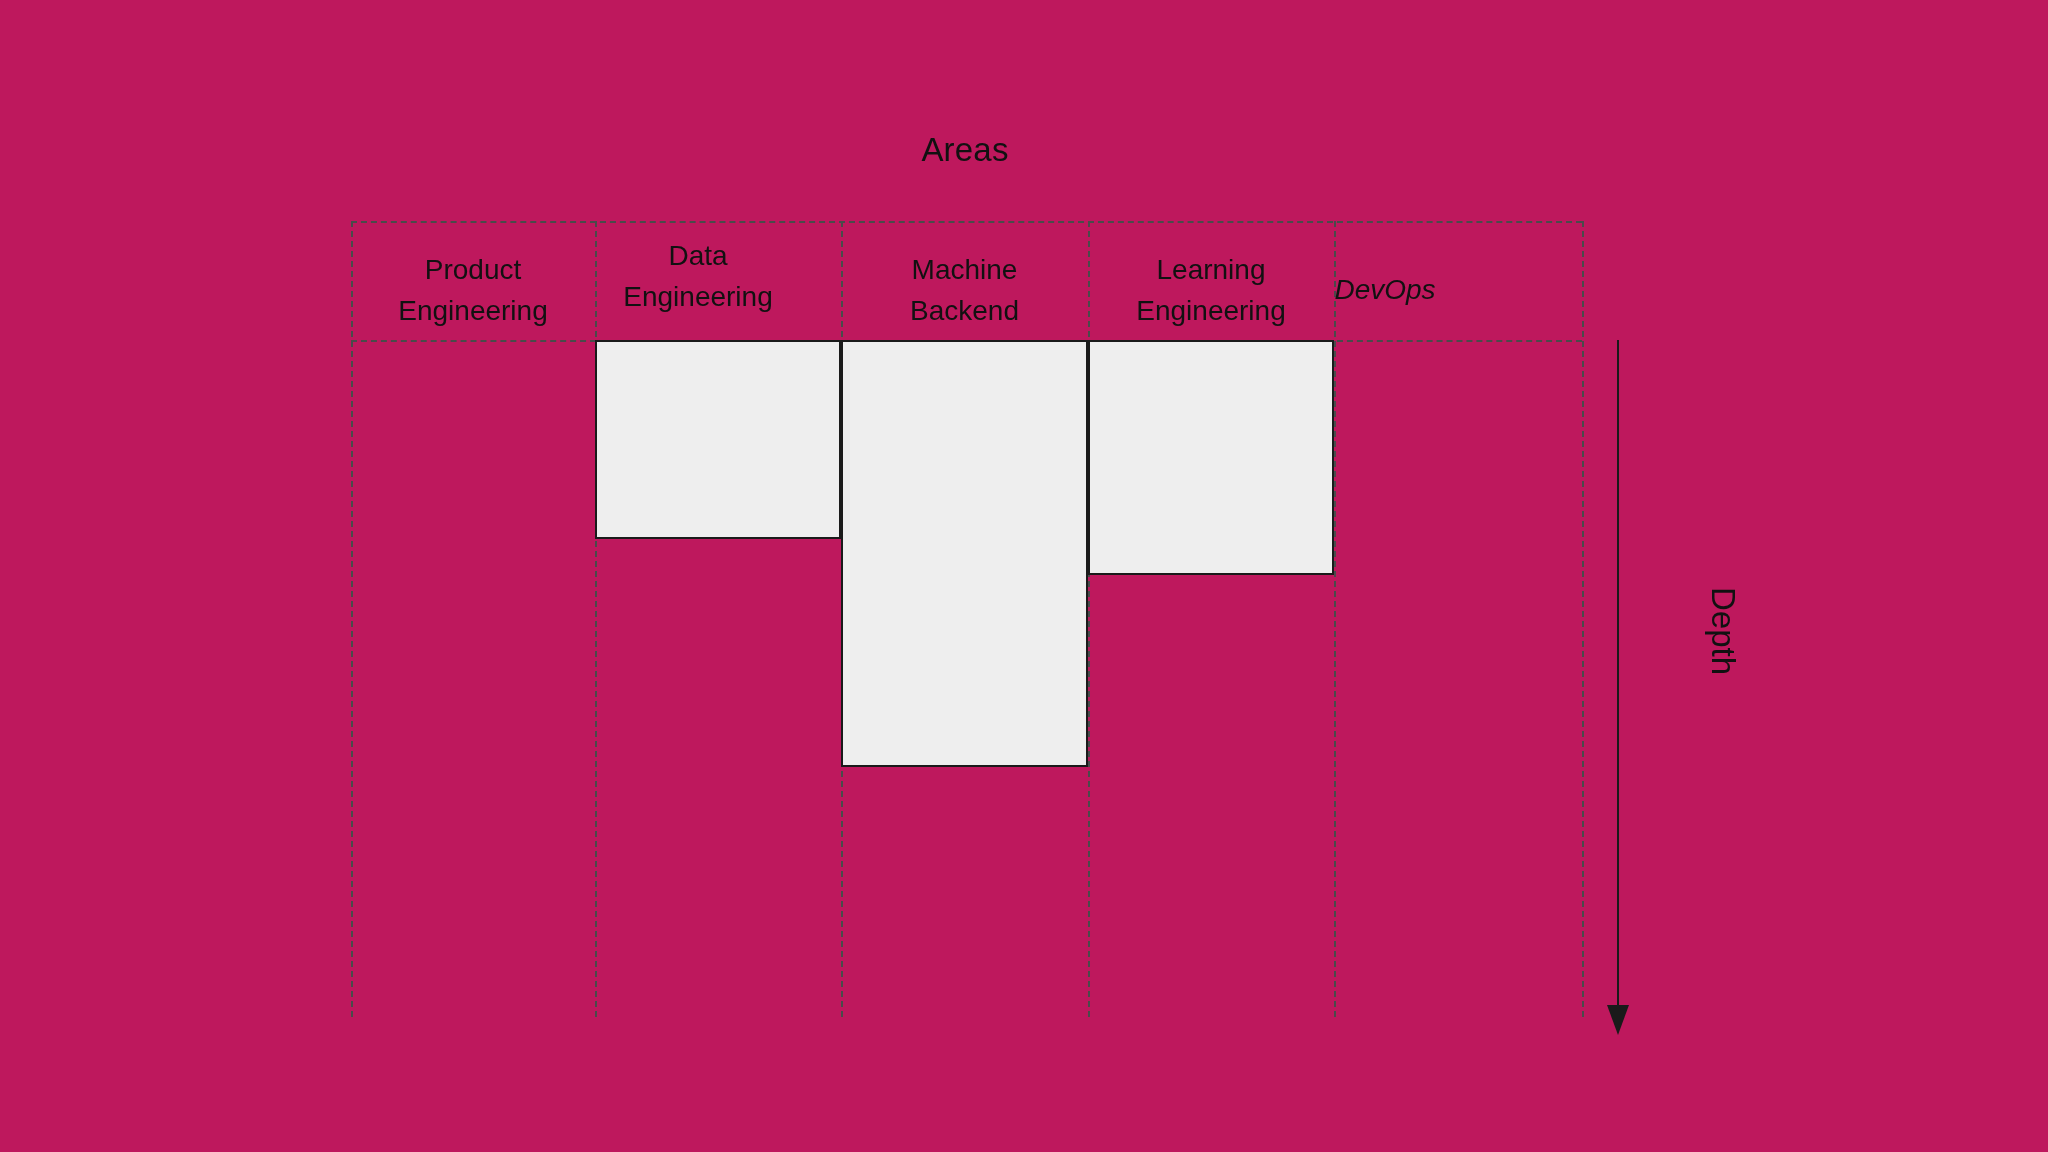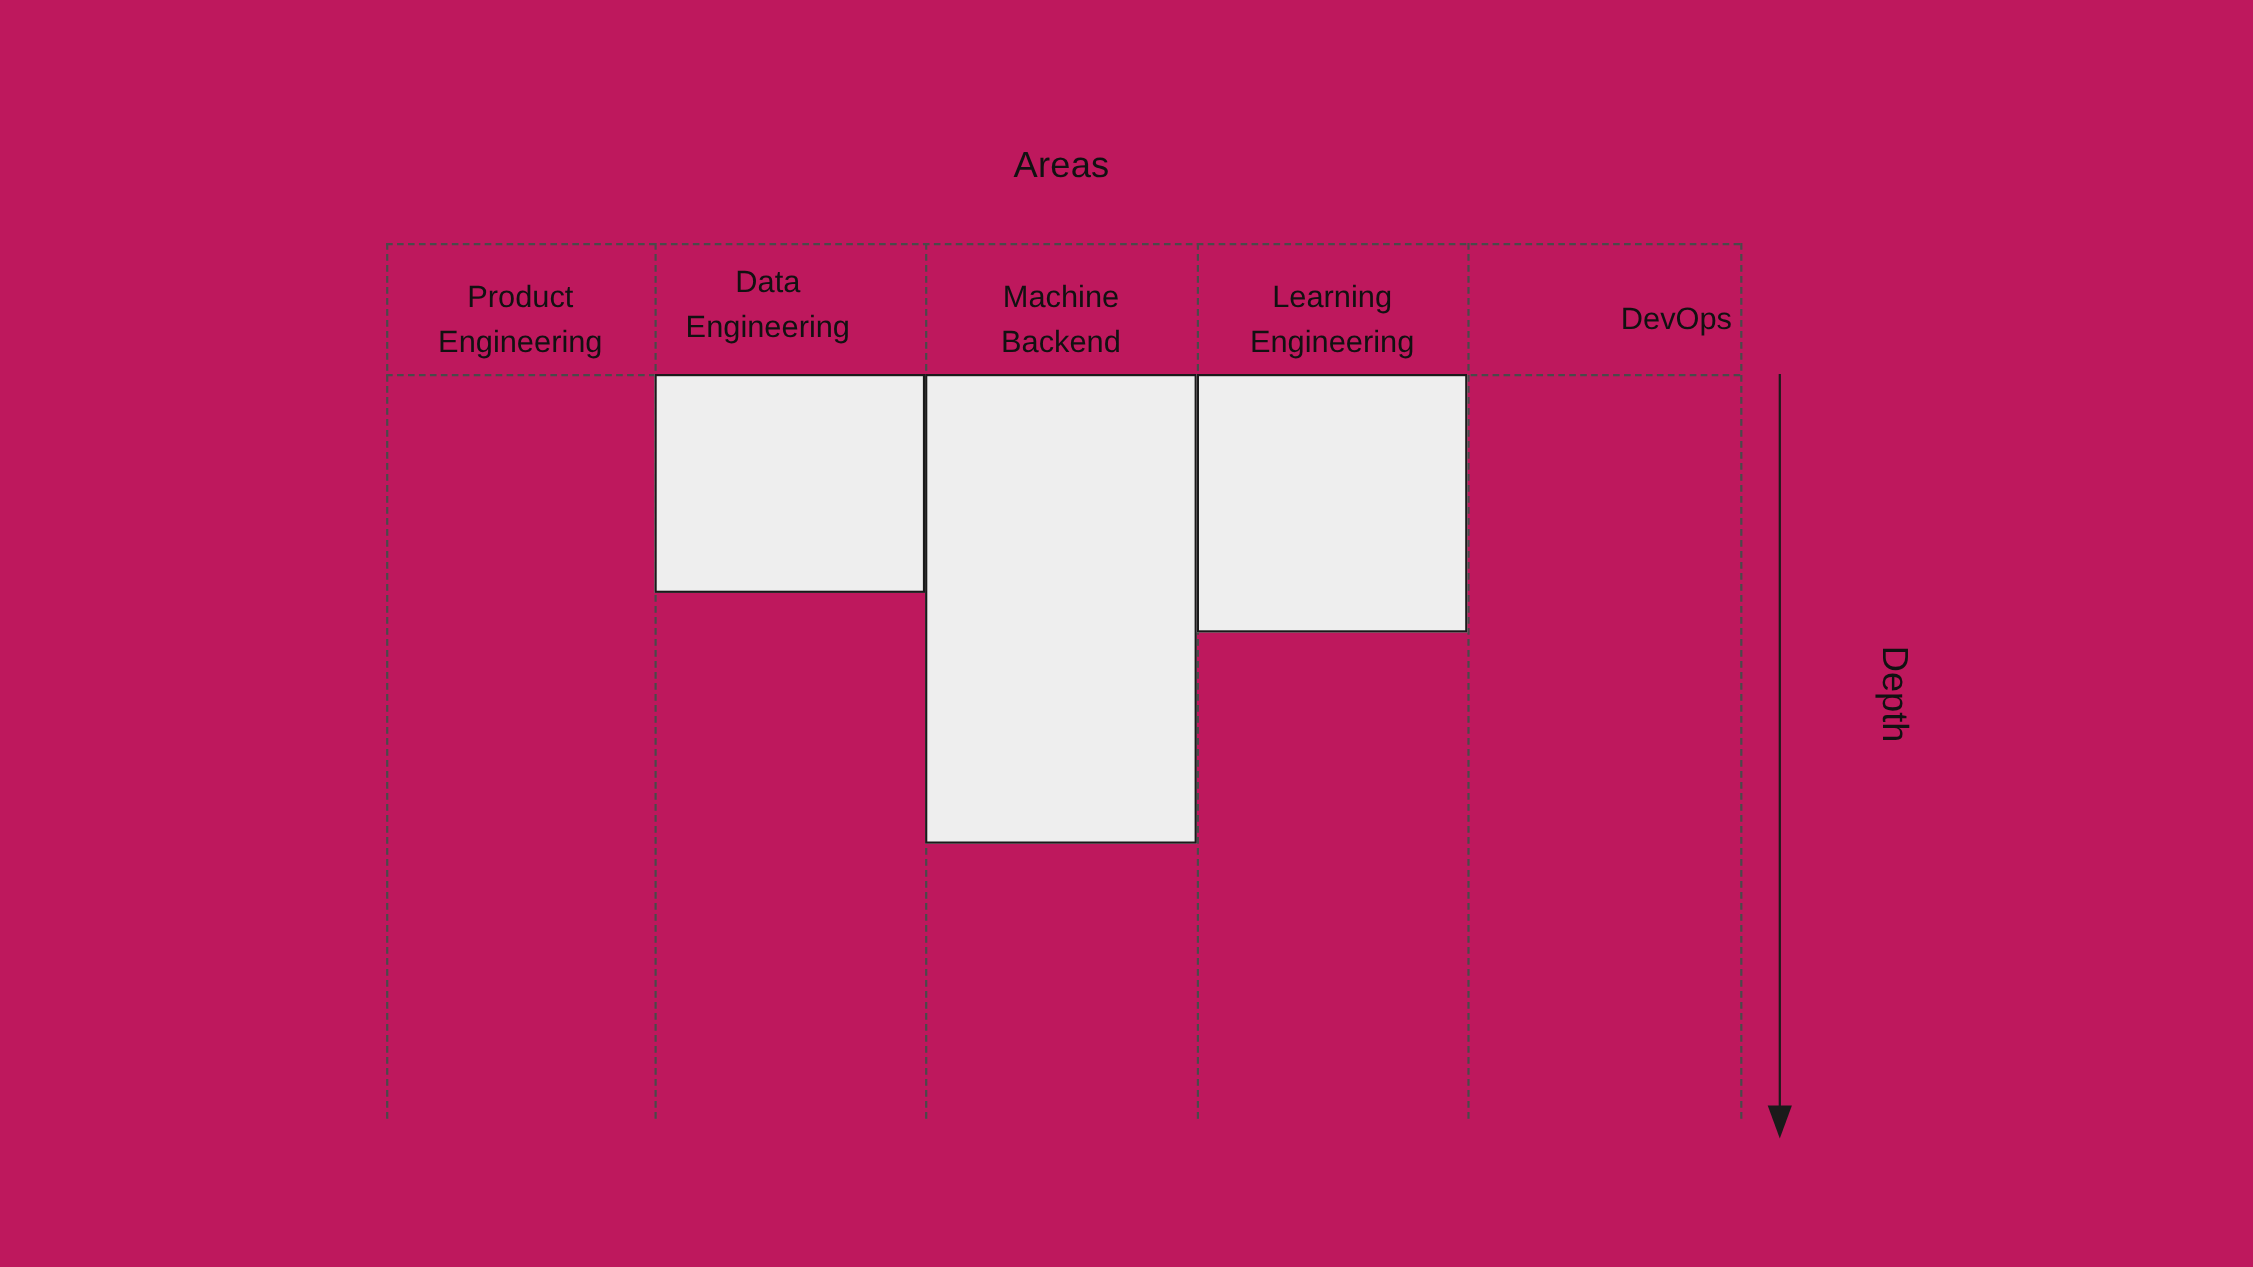--- a/index.html
+++ b/index.html
@@ -141,21 +141,21 @@
   <div class="header-cell" style="left:841px;  width:247px;">
     <span class="ln">Machine</span>
     <span class="ln">Backend</span>
   </div>
 
   <div class="header-cell" style="left:1088px; width:246px;">
     <span class="ln">Learning</span>
     <span class="ln">Engineering</span>
   </div>
 
-  <div class="header-cell" style="left:1400px; width:248px; padding-bottom:30px;">
+  <div class="header-cell" style="left:1261px; width:248px; padding-bottom:30px;font-style:italic;">
     <span class="ln">DevOps</span>
   </div>
 
   <div class="bar" style="left:595px;  top:340px; width:246px; height:199px;"></div>
   <div class="bar" style="left:841px;  top:340px; width:247px; height:427px;"></div>
   <div class="bar" style="left:1088px; top:340px; width:246px; height:235px;"></div>
 
   <div class="depth-axis"></div>
   <div class="depth-arrowhead"></div>
   <div class="depth-label">Depth</div>

